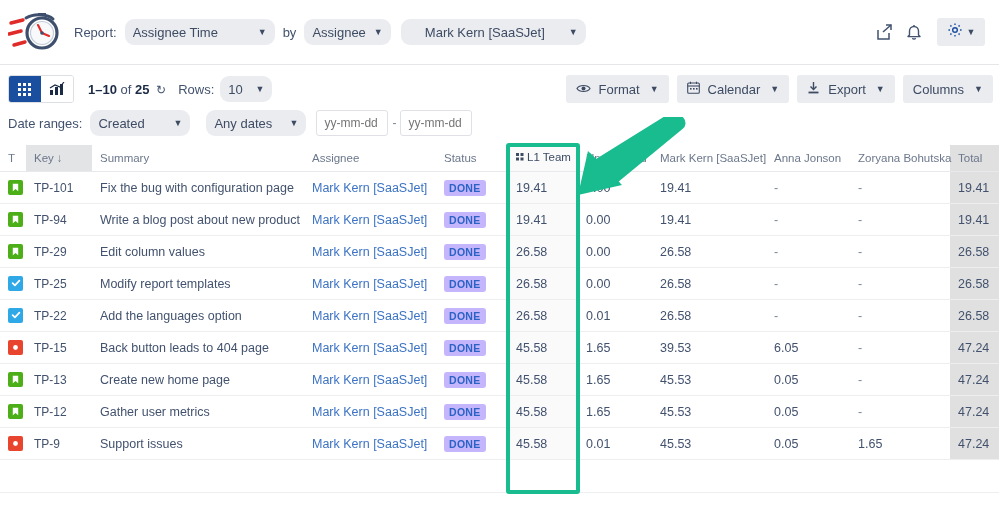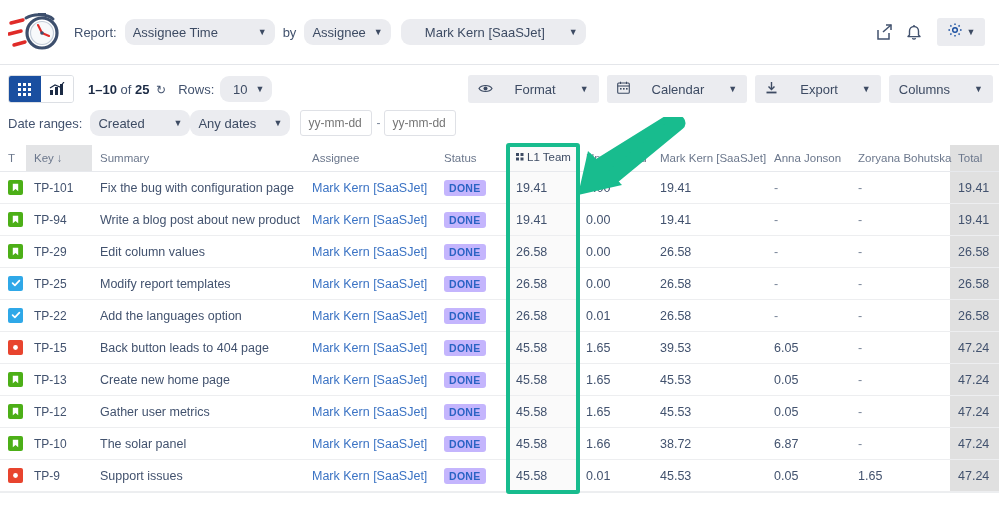--- a/index.html
+++ b/index.html
@@ -71,39 +71,39 @@
 
   .viewtoggle { display: flex; border: 1px solid #dcdfe4; border-radius: 3px; overflow: hidden; height: 28px; }
   .vt { width: 32px; height: 26px; display: flex; align-items: center; justify-content: center; cursor: pointer; background: #fff; }
   .vt.active { background: #1a4fa0; }
 
   .pager { font-size: 13px; color: #42526e; margin-left: 14px; white-space: nowrap; }
   .pager b { color: #1c2b45; }
   .refresh { margin-left: 3px; cursor: pointer; color: #42526e; font-size: 12px; }
   .lbl-rows { font-size: 13px; margin-left: 12px; margin-right: 6px; }
   .sel-rows { width: 52px; }
-  .sel-rows .cv { text-align: right; }
+  .sel-rows .cv { text-align: left; }
 
   .lbl-dr { font-size: 13px; margin-right: 8px; }
   .sel-created { width: 100px; }
-  .sel-anydates { width: 100px; margin-left: 0; }
+  .sel-anydates { width: 100px; margin-left: 16px; }
   .dateinp {
     width: 72px; height: 26px;
     border: 1px solid #dfe1e6; border-radius: 3px;
     background: #fff; font-size: 12px; color: #737373;
     padding: 0 7px; margin-left: 10px;
     font-family: "Liberation Sans", sans-serif;
   }
   .dash { margin: 0 4px; color: #7a8699; font-size: 12px; }
 
   .rbtns { display: flex; gap: 8px; margin-left: auto; }
   .rbtn {
     background: #ebecf0; border: none; border-radius: 3px;
     height: 28px; padding: 0 10px;
-    display: inline-flex; align-items: center; gap: 22px;
+    display: inline-flex; align-items: center; gap: 8px;
     font-size: 13px; color: #3d4b63; cursor: pointer;
     font-family: "Liberation Sans", sans-serif;
   }
   .rbtn .car { font-size: 9px; margin-left: 2px; }
 
   
   .tablewrap { position: relative; margin-top: 6px; }
   table { border-collapse: collapse; width: 999px; table-layout: fixed; }
   thead th {
     font-size: 11.5px; font-weight: normal; color: #6b778c;
@@ -501,37 +501,20 @@
           <td class="c-asg"><span class="link">Mark Kern [SaaSJet]</span></td>
           <td class="c-sta"><span class="badge">DONE</span></td>
           <td class="c-l1 l1">45.58</td>
           <td class="c-un">1.65</td>
           <td class="c-mk">45.53</td>
           <td class="c-an">0.05</td>
           <td class="c-zo dash-cell">-</td>
           <td class="c-tot total">47.24</td>
         </tr>
         <tr>
-          <td class="c-t"><span class="itype it-story">
-              <svg width="9" height="9" viewBox="0 0 9 9">
-                <path d="M1.8 0.8 h5.4 v7.4 L4.5 6 L1.8 8.2 Z" fill="#ffffff"></path>
-              </svg>
-            </span></td>
-          <td class="c-key keycell">TP-10</td>
-          <td class="c-sum">The solar panel</td>
-          <td class="c-asg"><span class="link">Mark Kern [SaaSJet]</span></td>
-          <td class="c-sta"><span class="badge">DONE</span></td>
-          <td class="c-l1 l1">45.58</td>
-          <td class="c-un">1.66</td>
-          <td class="c-mk">38.72</td>
-          <td class="c-an">6.87</td>
-          <td class="c-zo dash-cell">-</td>
-          <td class="c-tot total">47.24</td>
-        </tr>
-        <tr>
           <td class="c-t"><span class="itype it-bug">
               <svg width="9" height="9" viewBox="0 0 9 9">
                 <circle cx="4.5" cy="4.5" r="2.4" fill="#ffffff"></circle>
               </svg>
             </span></td>
           <td class="c-key keycell">TP-9</td>
           <td class="c-sum">Support issues</td>
           <td class="c-asg"><span class="link">Mark Kern [SaaSJet]</span></td>
           <td class="c-sta"><span class="badge">DONE</span></td>
           <td class="c-l1 l1">45.58</td>

